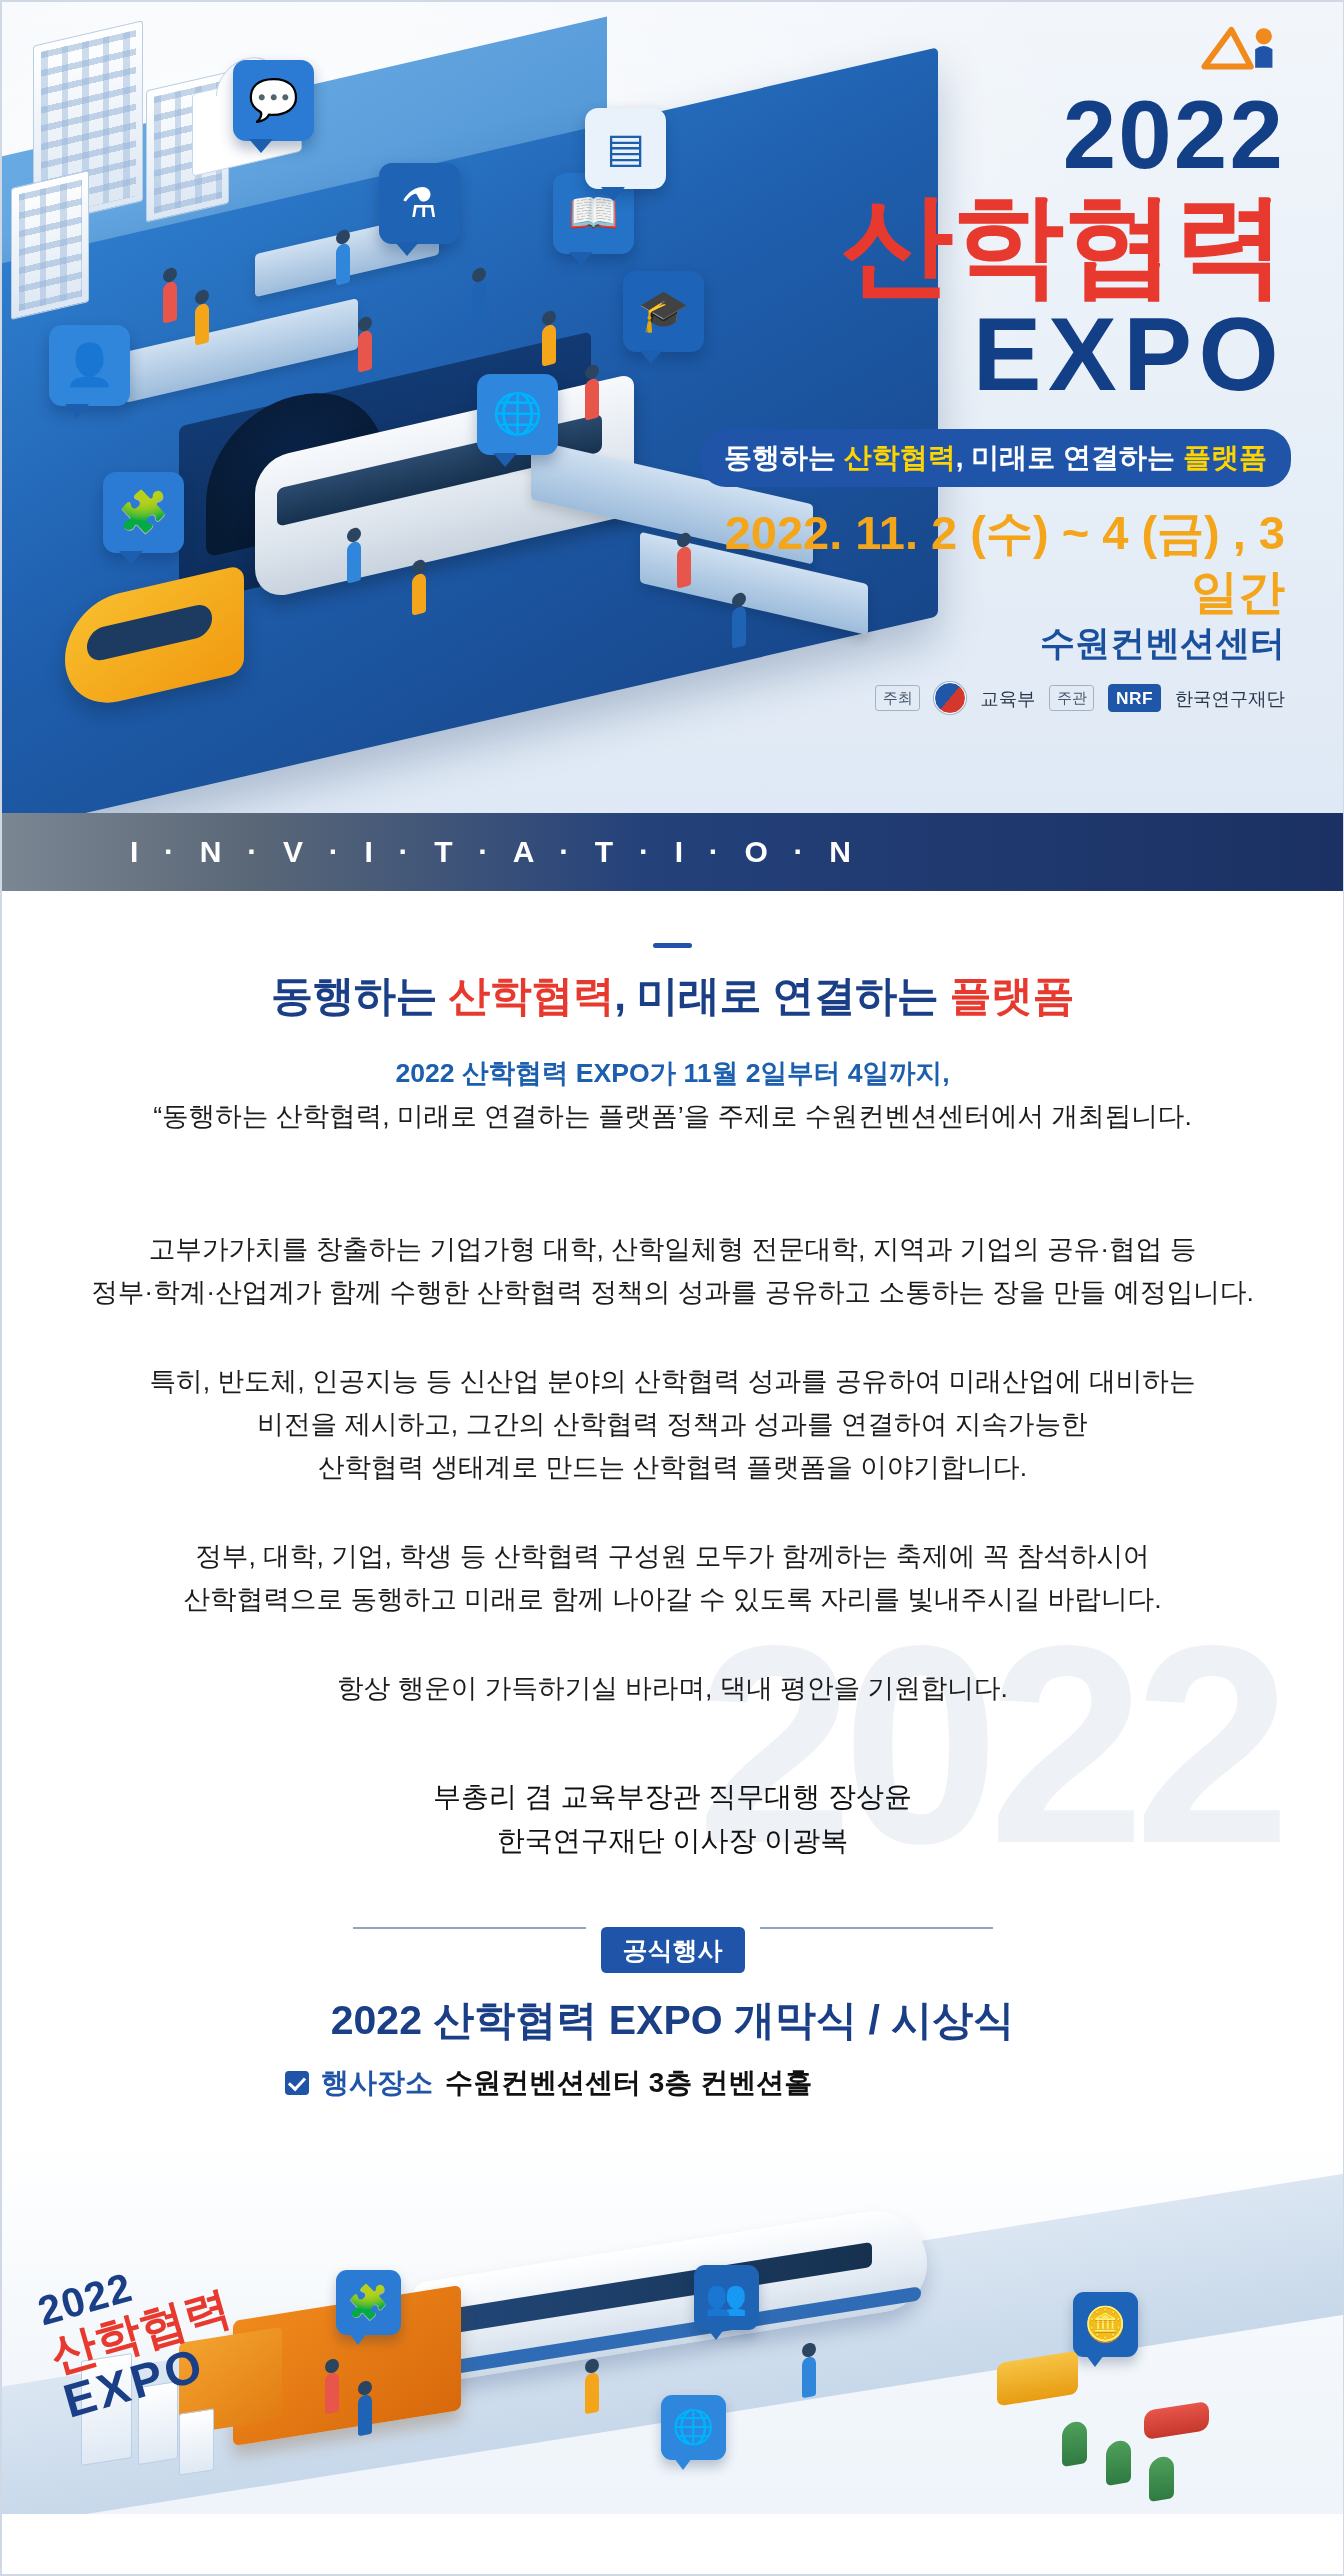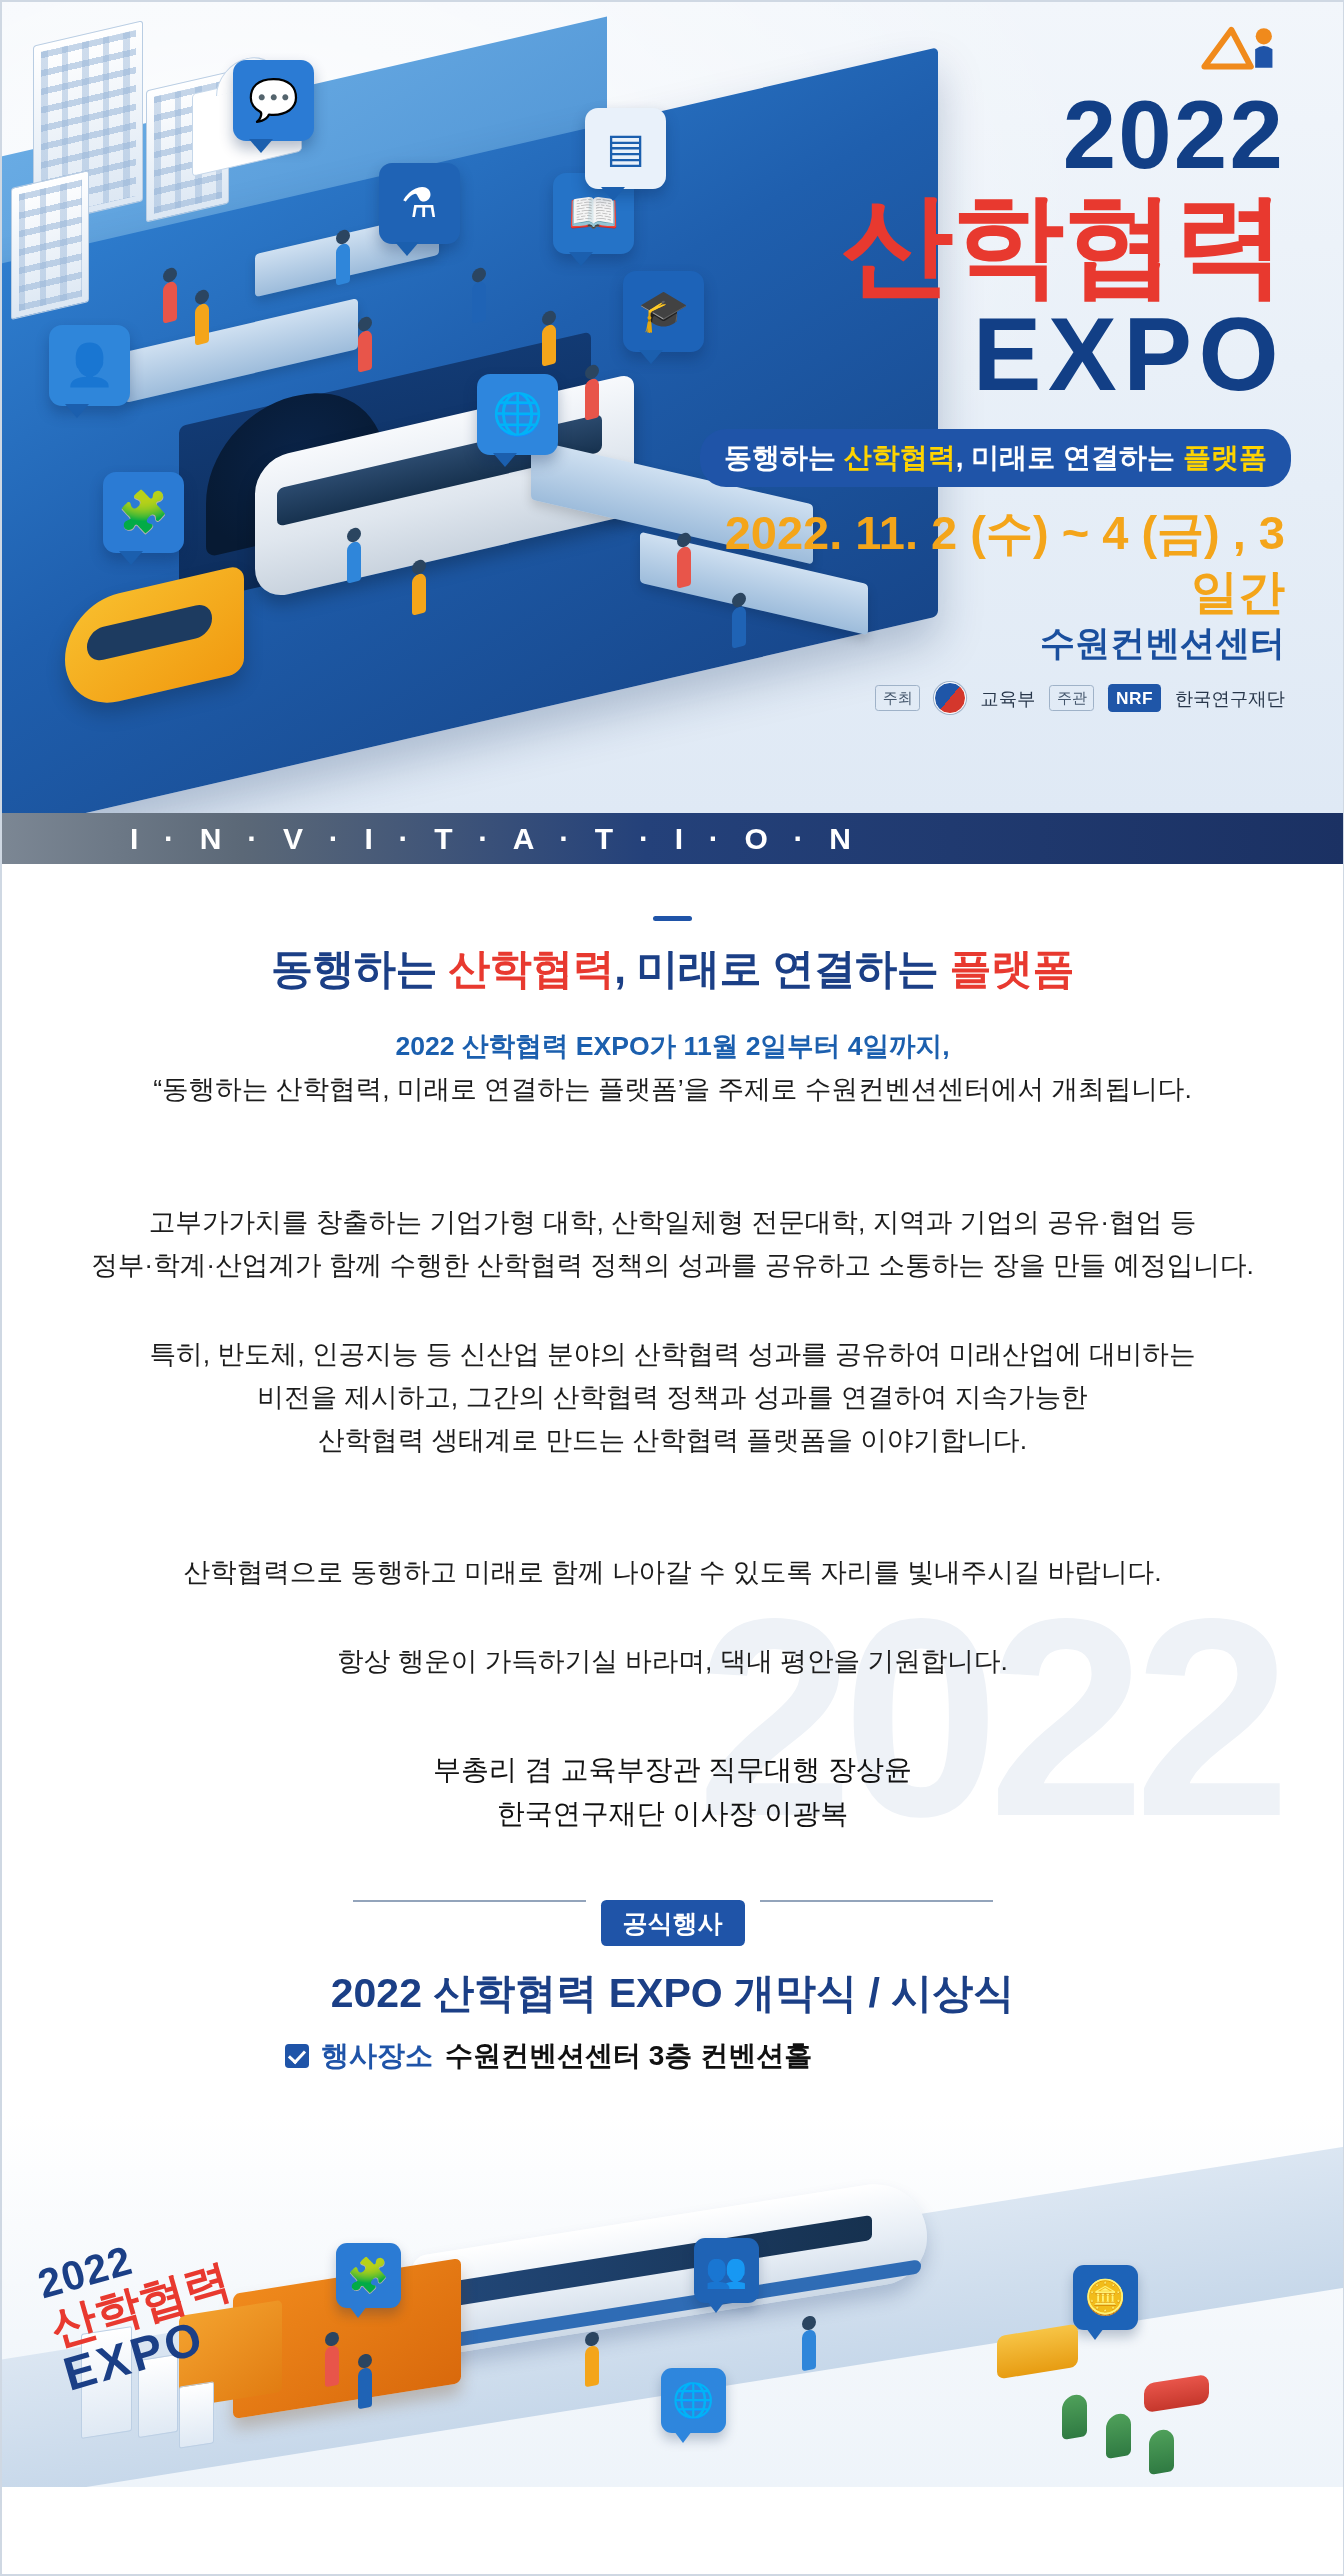--- a/index.html
+++ b/index.html
@@ -294,21 +294,21 @@
   .brand-mark {
     position: absolute;
     right: 65px;
     top: 22px;
     width: 81px; height: 60px;
   }
 
   
   .invite-band {
     position: relative;
-    height: 51px;
+    height: 78px;
     background: linear-gradient(90deg, #7c8794 0%, #5b6877 18%, #24417a 48%, #1b3163 100%);
     display: flex;
     align-items: center;
   }
   .invite-band .txt {
     margin-left: 130px;
     color: #ffffff;
     font-size: 30px;
     font-weight: 700;
     letter-spacing: 8.7px;
@@ -661,21 +661,21 @@
         <span>정부·학계·산업계가 함께 수행한 산학협력 정책의 성과를 공유하고 소통하는 장을 만들 예정입니다.</span>
       </p>
 
       <p class="para gap-lg">
         <span>특히, 반도체, 인공지능 등 신산업 분야의 산학협력 성과를 공유하여 미래산업에 대비하는</span><br>
         <span>비전을 제시하고, 그간의 산학협력 정책과 성과를 연결하여 지속가능한</span><br>
         <span>산학협력 생태계로 만드는 산학협력 플랫폼을 이야기합니다.</span>
       </p>
 
       <p class="para gap-lg">
-        <br>
+        <span>정부, 대학, 기업, 학생 등 산학협력 구성원 모두가 함께하는 축제에 꼭 참석하시어</span><br>
         <span>산학협력으로 동행하고 미래로 함께 나아갈 수 있도록 자리를 빛내주시길 바랍니다.</span>
       </p>
 
       <p class="para gap-lg">
         <span>항상 행운이 가득하기실 바라며, 댁내 평안을 기원합니다.</span>
       </p>
 
       <div class="sign">
         <div>부총리 겸 교육부장관 직무대행 장상윤</div>
         <div>한국연구재단 이사장 이광복</div>

